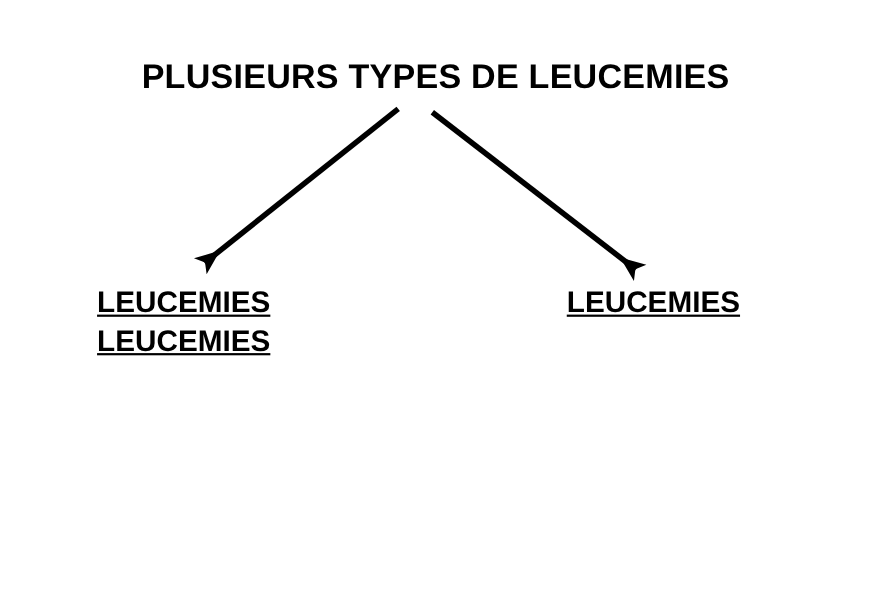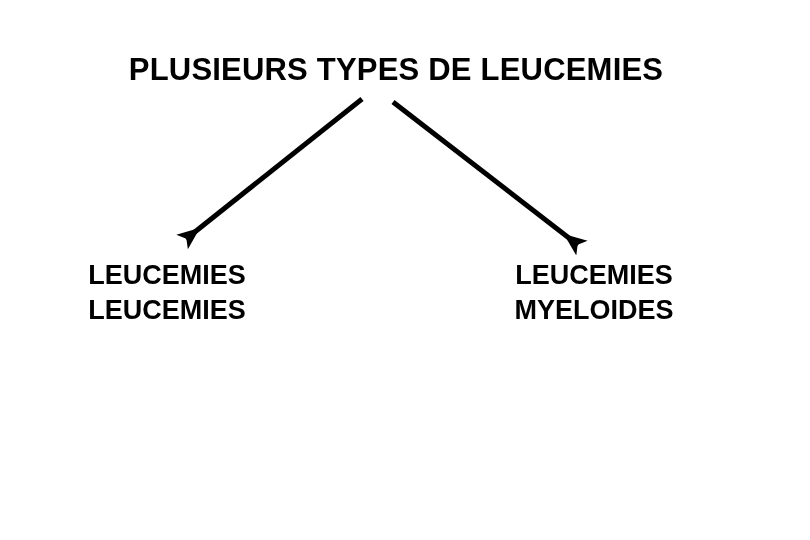--- a/index.html
+++ b/index.html
@@ -40,20 +40,21 @@
   }
   .branch-label {
     position: absolute;
     font-family: "Liberation Sans", sans-serif;
     font-size: 27px;
     font-weight: bold;
     color: #000000;
     line-height: 35px;
     text-align: center;
     white-space: nowrap;
+    text-decoration: underline;
   }
   .branch-label .label-line {
     display: block;
   }
   .branch-left {
     left: 36px;
     top: 258px;
     width: 262px;
   }
   .branch-right {
@@ -82,16 +83,15 @@
     <line class="arrow-line" x1="393" y1="102" x2="578" y2="245" stroke="#000000" stroke-width="5" stroke-linecap="butt" marker-end="url(#arrowhead-right)"></line>
   </svg>
 
   <div class="branch-label branch-left">
     <span class="label-line">LEUCEMIES</span>
     <span class="label-line">LEUCEMIES</span>
   </div>
 
   <div class="branch-label branch-right">
     <span class="label-line">LEUCEMIES</span>
-    <span class="label-line">MYELOIDES</span>
   </div>
 
 </div>
 
 </body></html>

